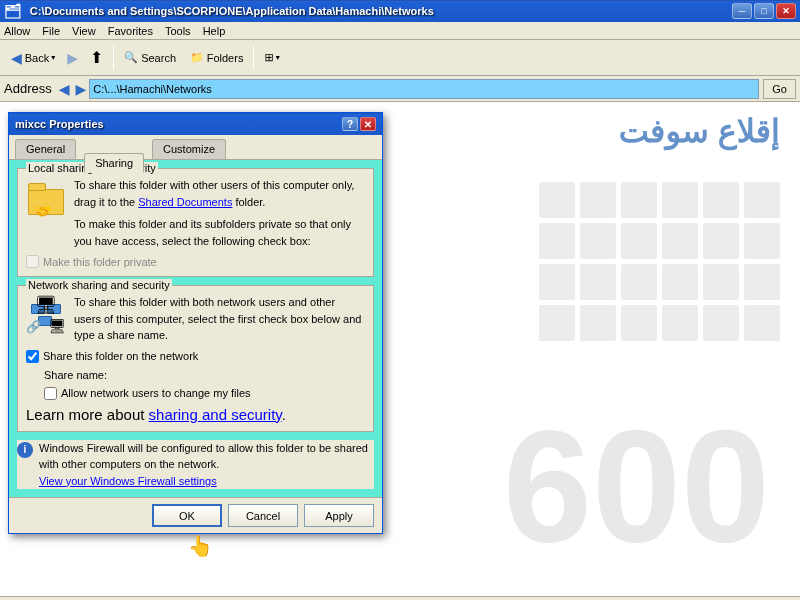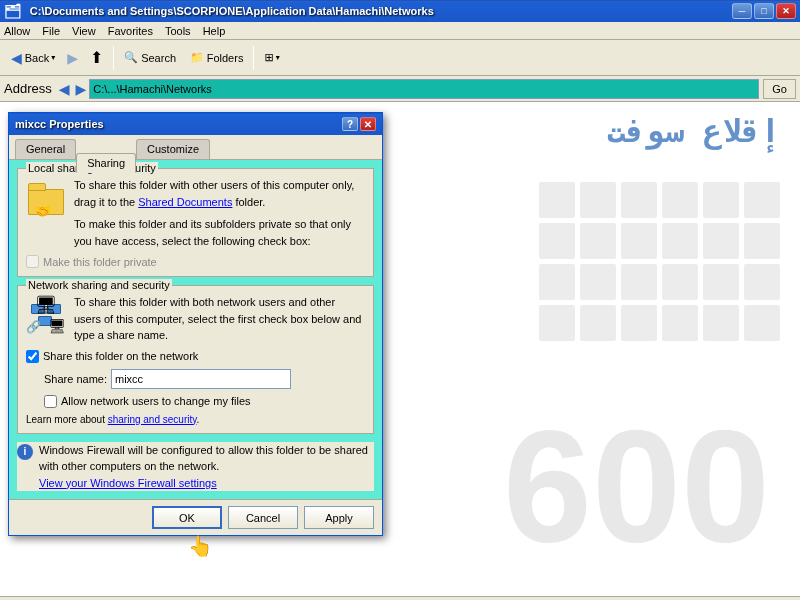--- a/index.html
+++ b/index.html
@@ -93,21 +93,21 @@
     }
     .address-label {
       font-size: 13px;
       margin-right: 4px;
       color: #000;
     }
     .address-input {
       flex: 1;
       height: 20px;
       border: 1px solid #7F9DB9;
-      background: #14b8a6;
+      background: #7dd3fc;
       font-size: 11px;
       padding: 1px 3px;
     }
     .address-go {
       margin-left: 4px;
       height: 20px;
       padding: 0 8px;
       font-size: 11px;
       background: #ECE9D8;
       border: 1px solid #ACA899;
@@ -141,21 +141,21 @@
       position: absolute;
       right: 20px;
       top: 10px;
       opacity: 0.85;
     }
     .watermark-logo {
       font-size: 32px;
       font-weight: bold;
       color: #4A7FC0;
       direction: rtl;
-      font-family: Liberation Mono, monospace;
+      font-family: Liberation Sans, sans-serif;
     }
     .watermark-url {
       font-size: 11px;
       color: #888;
       text-align: center;
       direction: ltr;
     }
     
     .big-watermark {
       position: absolute;
@@ -259,21 +259,21 @@
       padding: 4px 6px 0 6px;
       background: #ECE9D8;
     }
     .tab {
       padding: 3px 10px;
       border: 1px solid #ACA899;
       border-bottom: none;
       background: #D4D0C8;
       cursor: pointer;
       font-size: 11px;
-      margin-right: 0;
+      margin-right: 8px;
       border-radius: 3px 3px 0 0;
     }
     .tab.active {
       background: #ECE9D8;
       border-bottom: 1px solid #ECE9D8;
       z-index: 1;
       position: relative;
       top: 14px;
     }
     .tab-content {
@@ -537,29 +537,28 @@
             <div style="font-size:11px; line-height:1.5;">To share this folder with both network users and other users of this computer, select the first check box below and type a share name.</div>
           </div>
 
           <div class="check-row">
             <input type="checkbox" id="shareNetwork" checked="" style="">
             <label for="shareNetwork" style="font-size:11px;">Share this folder on the network</label>
           </div>
 
           <div class="share-name-row">
             <span style="font-size:11px;">Share name:</span>
-            <input class="share-name-input" type="text" value="mixcc" style="">
           </div>
 
           <div class="check-row" style="margin-left:18px;">
             <input type="checkbox" id="allowChanges" style="">
             <label for="allowChanges" style="font-size:11px;">Allow network users to change my files</label>
           </div>
 
-          <div style="margin-top:6px; font-size:10px;">
+          <div style="margin-top:6px; font-size:15px;">
             <span>Learn more about </span><span class="link-text">sharing and security</span><span>.</span>
           </div>
         </div>
 
         <div class="info-box">
           <div class="info-icon">i</div>
           <div style="font-size:11px; line-height:1.5;">
             <span>Windows Firewall will be configured to allow this folder to be shared with other computers on the network.</span><br>
             <span class="link-text">View your Windows Firewall settings</span>
           </div>

